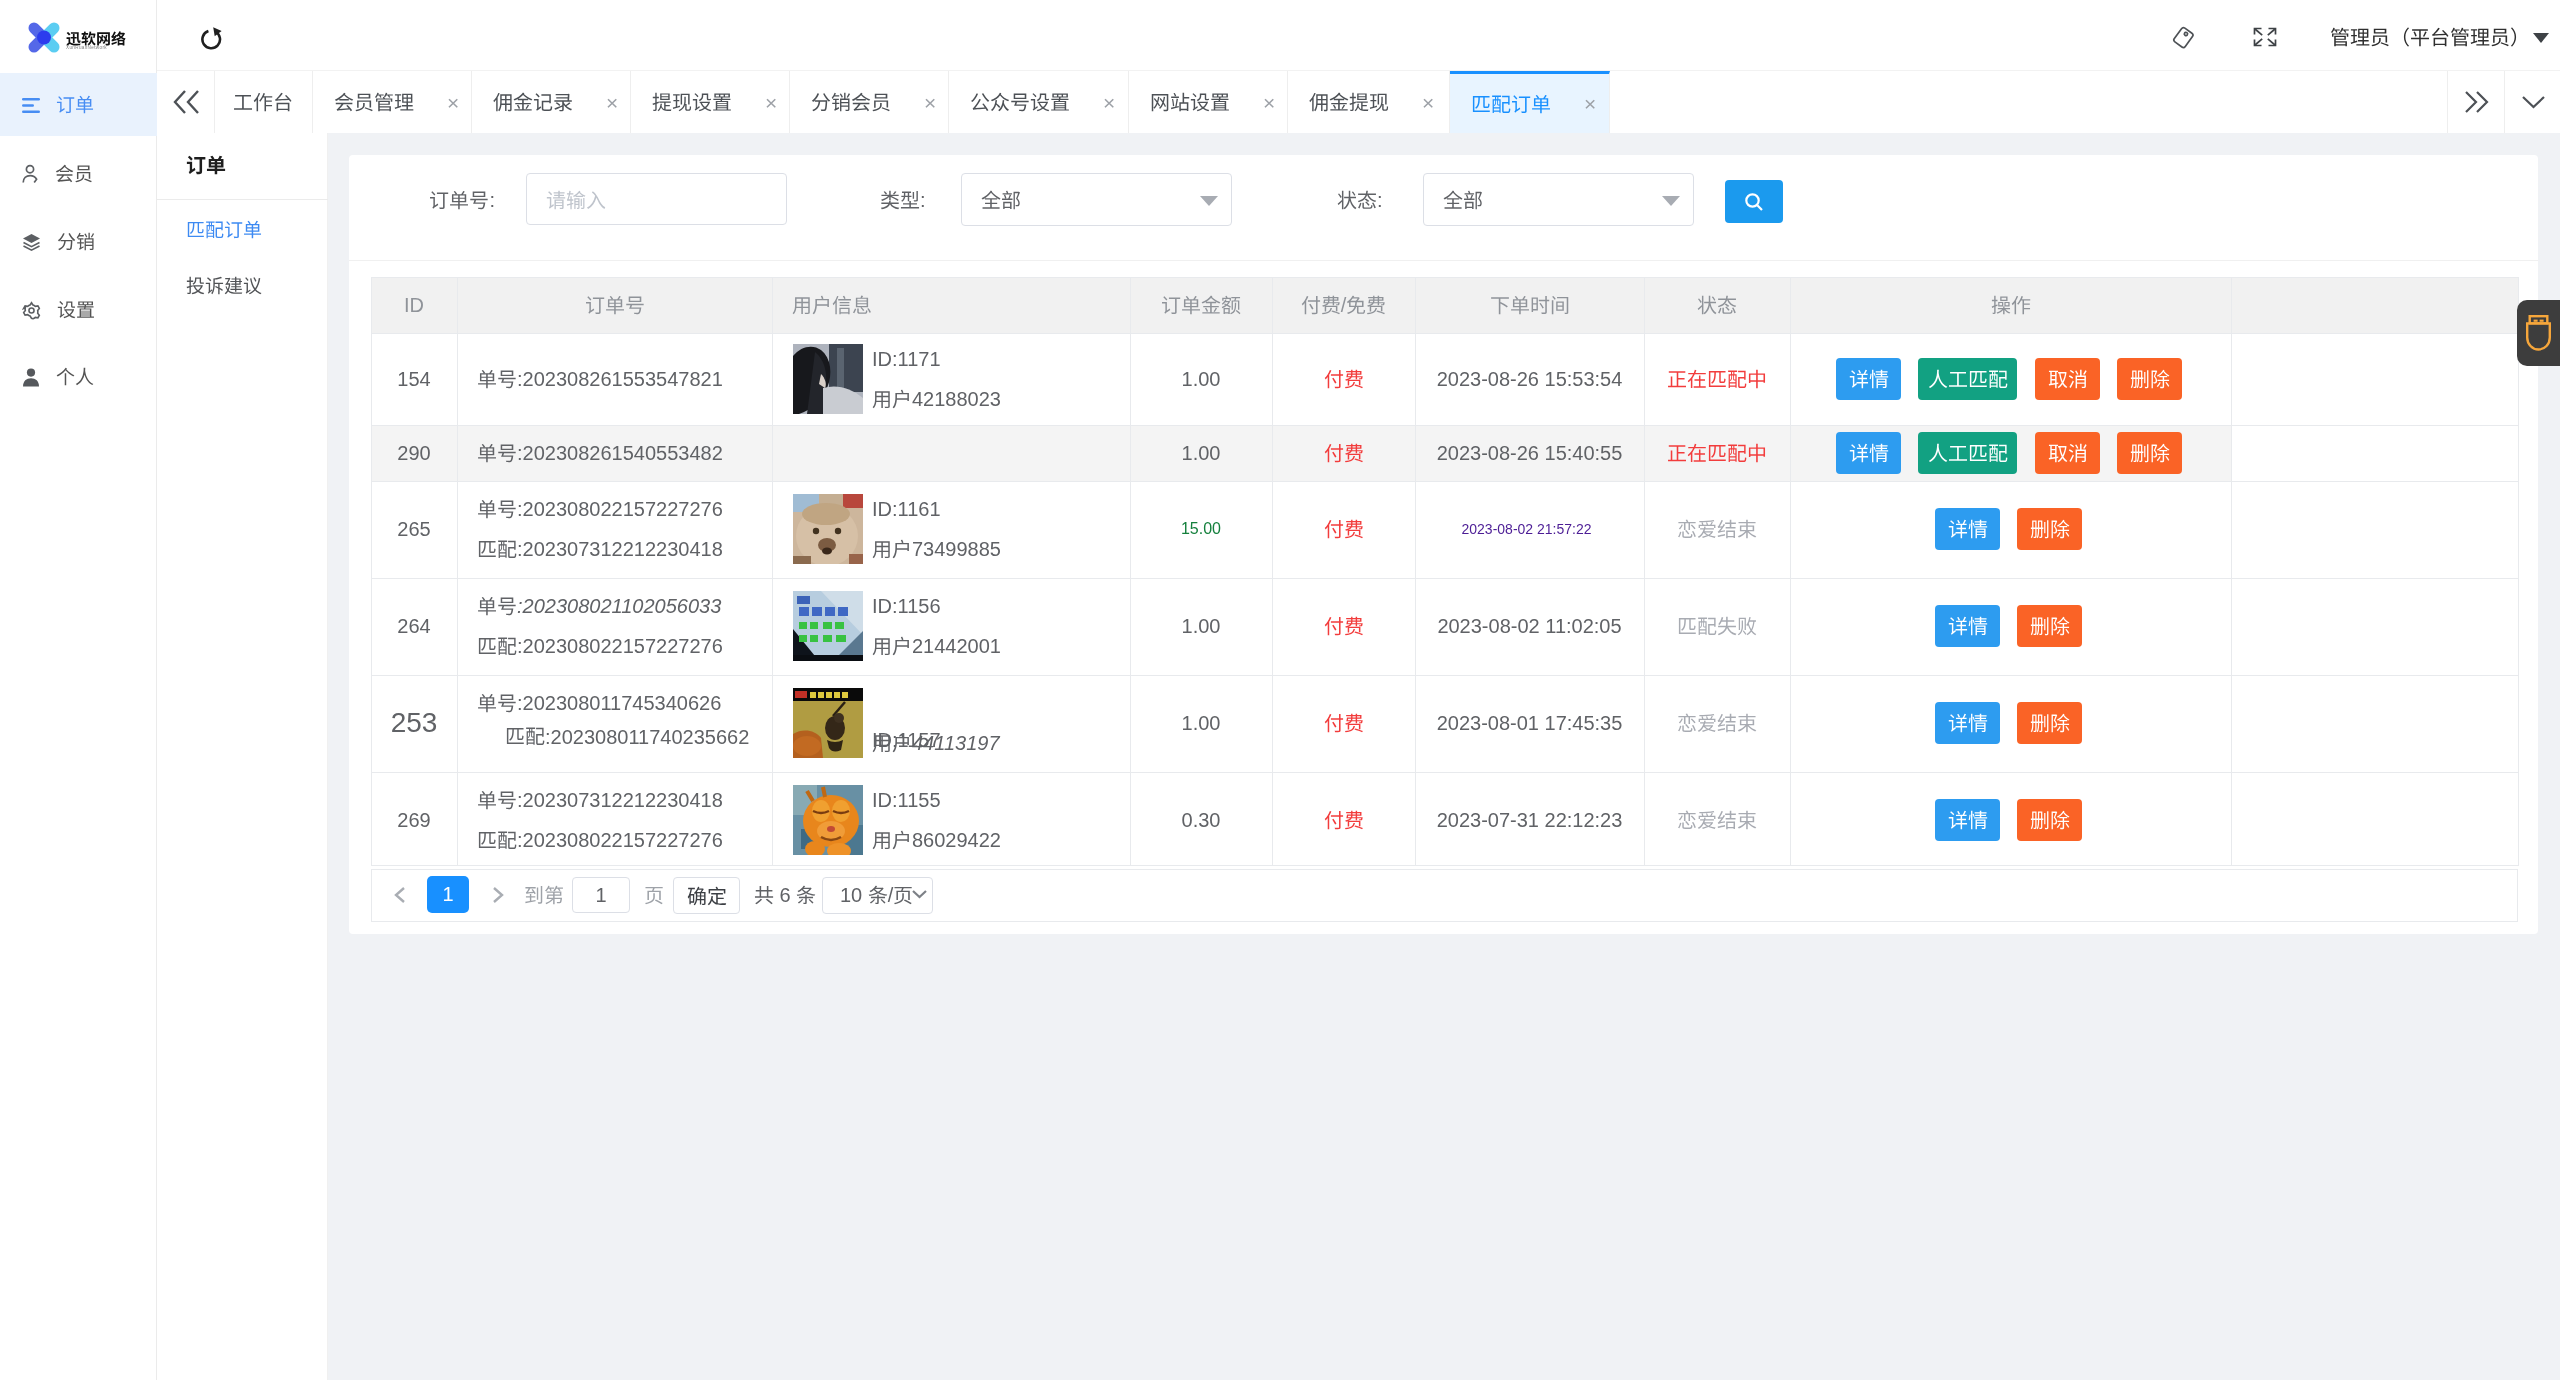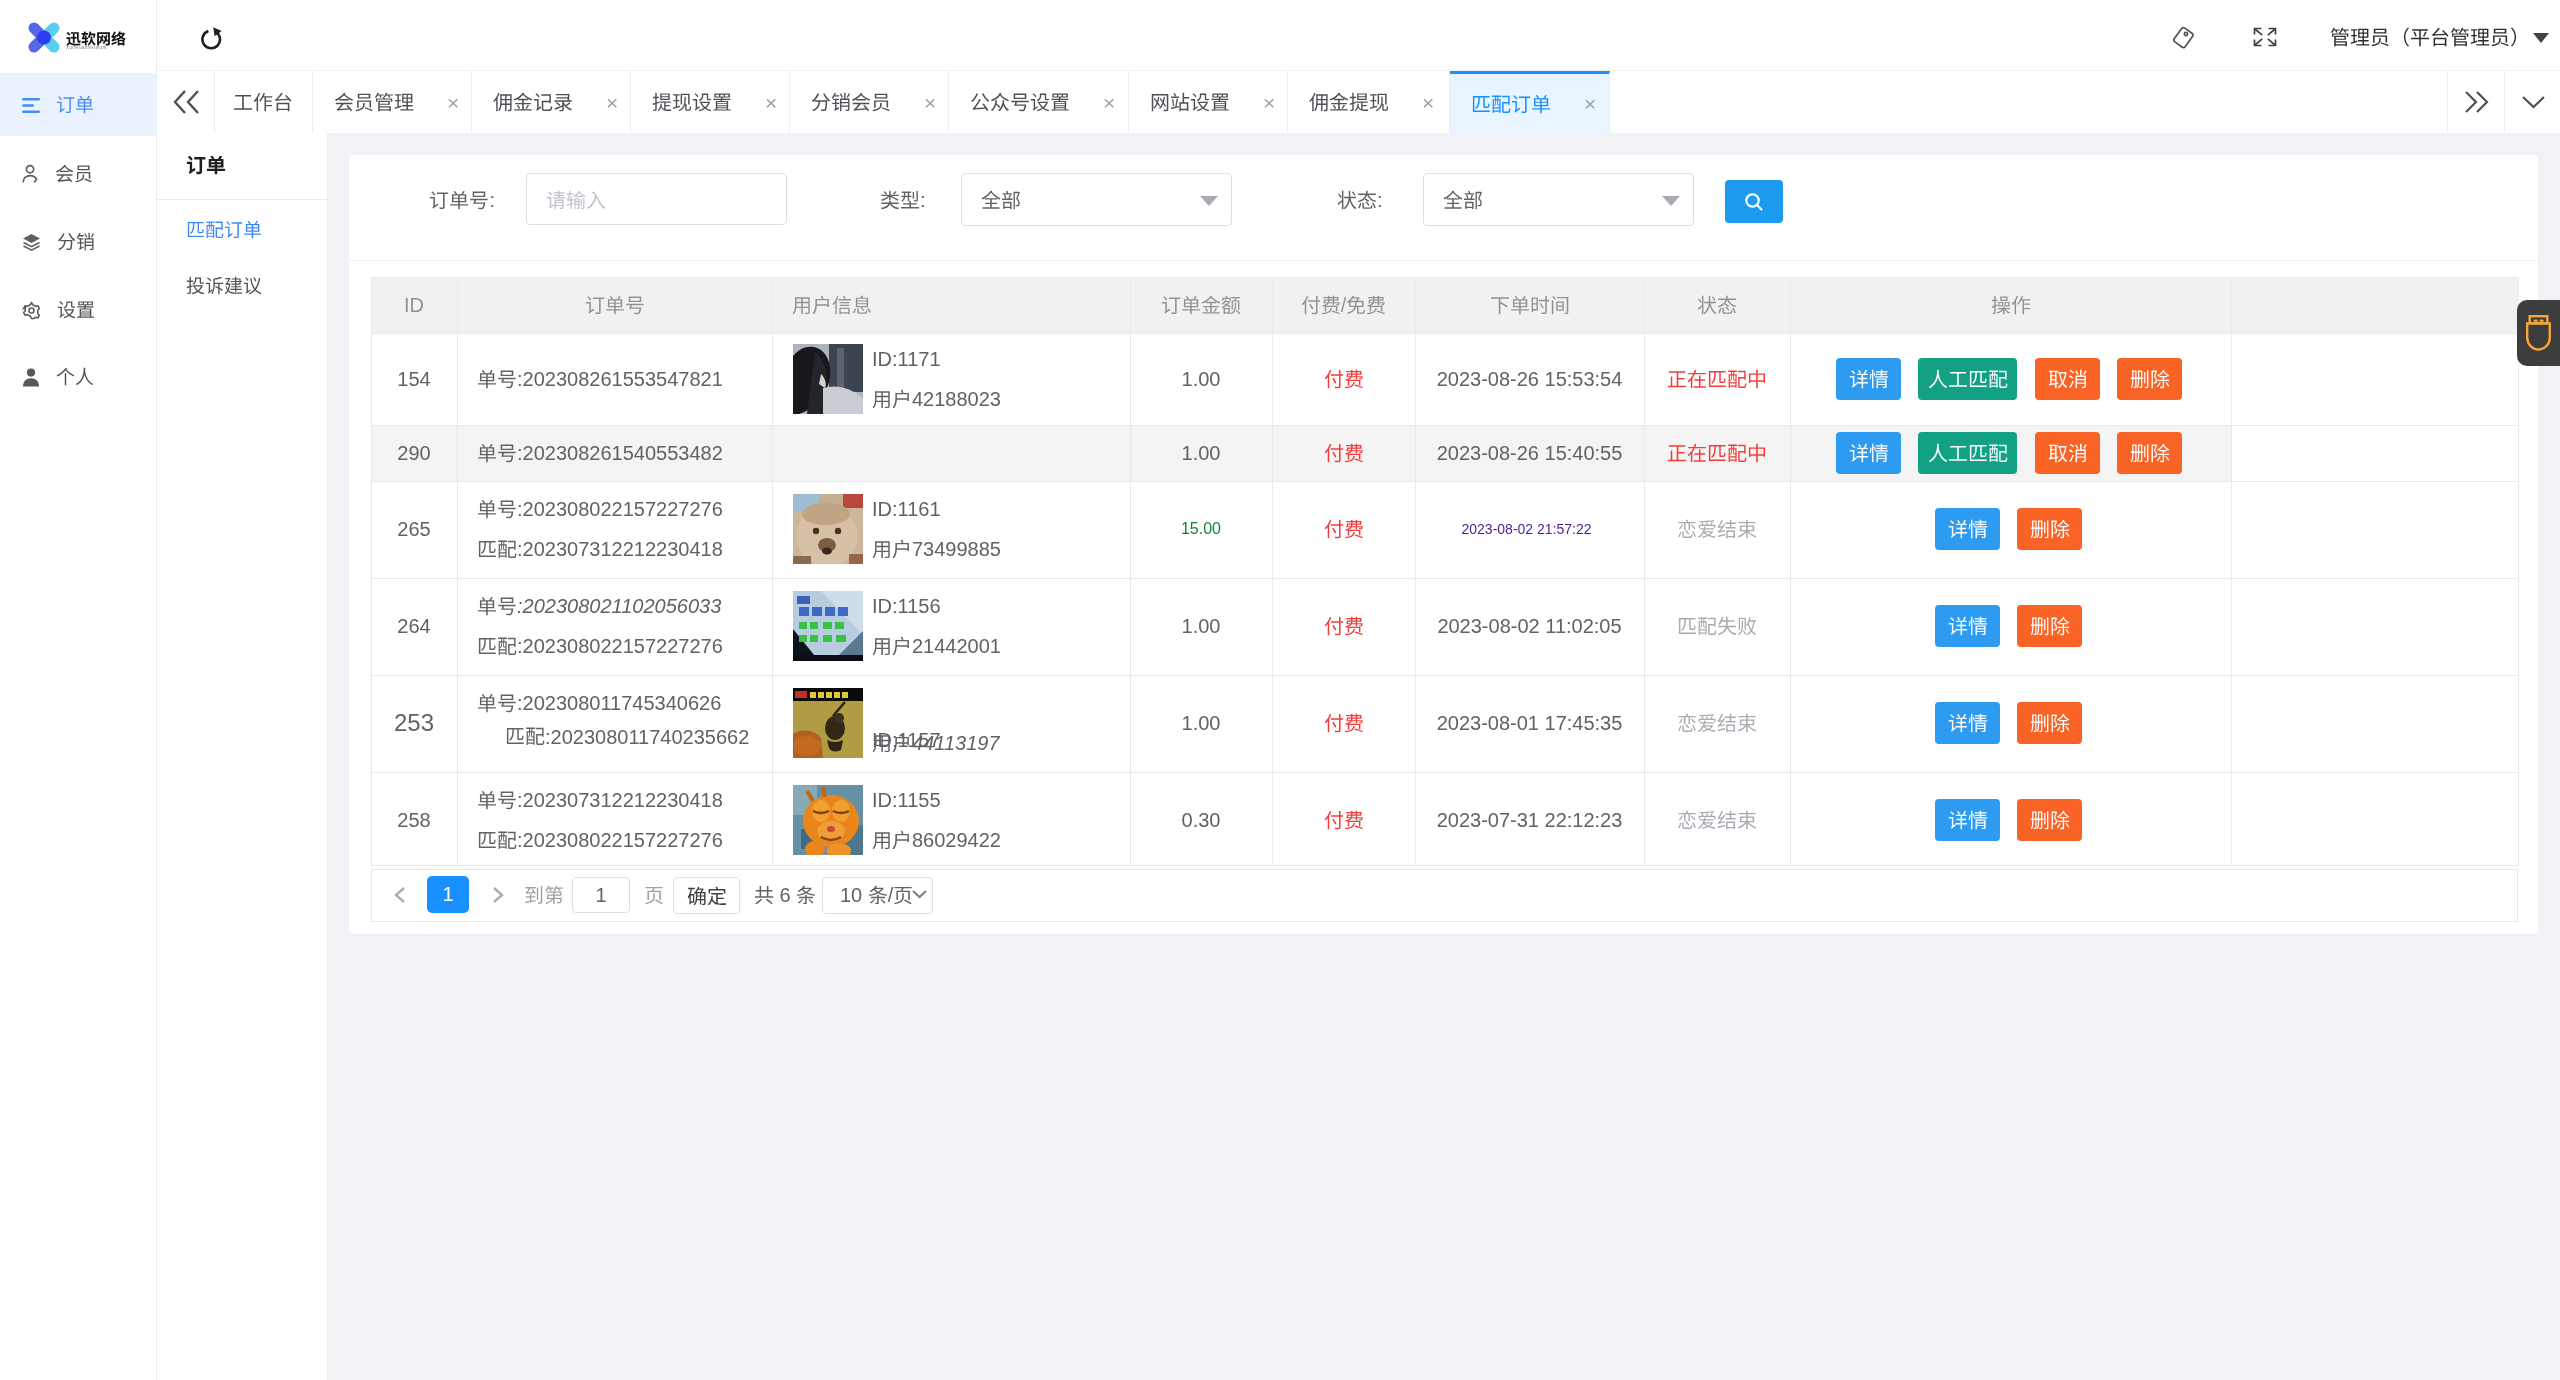--- a/index.html
+++ b/index.html
@@ -807,21 +807,21 @@
     </svg>
   </div>
 <div class="ab" style="left:2017px;top:605px;width:65px;height:42px;background:#fa6326;border-radius:4px;display:flex;align-items:center;justify-content:center;color:#fff">
     <svg class="k" style="width:40px;height:20px;vertical-align:-2.4px;" viewBox="0 0 40 20">
       <g transform="translate(0,17.6) scale(0.02,-0.02)">
         <use href="#g5220" x="0"></use>
         <use href="#g9664" x="1000"></use>
       </g>
     </svg>
   </div>
-<div class="ab" style="left:371px;top:706px;width:86px;height:34px;display:flex;align-items:center;justify-content:center;color:#606266;font-size:24px">253</div>
+<div class="ab" style="left:371px;top:706px;width:86px;height:34px;display:flex;align-items:center;justify-content:center;color:#606266;font-size:28px">253</div>
 <div class="ab" style="left:477px;top:686px;width:290px;height:34px;display:flex;align-items:center;"><svg class="k" style="width:40px;height:20px;vertical-align:-2.4px;" viewBox="0 0 40 20">
       <g transform="translate(0,17.6) scale(0.02,-0.02)">
         <use href="#g5355" x="0"></use>
         <use href="#g53f7" x="1000"></use>
       </g>
     </svg>:202308011745340626</div>
 <div class="ab" style="left:505px;top:726px;width:290px;height:34px;display:flex;align-items:flex-start;"><svg class="k" style="width:40px;height:20px;vertical-align:-2.4px;" viewBox="0 0 40 20">
       <g transform="translate(0,17.6) scale(0.02,-0.02)">
         <use href="#g5339" x="0"></use>
         <use href="#g914d" x="1000"></use>
@@ -881,21 +881,21 @@
     </svg>
   </div>
 <div class="ab" style="left:2017px;top:702px;width:65px;height:42px;background:#fa6326;border-radius:4px;display:flex;align-items:center;justify-content:center;color:#fff">
     <svg class="k" style="width:40px;height:20px;vertical-align:-2.4px;" viewBox="0 0 40 20">
       <g transform="translate(0,17.6) scale(0.02,-0.02)">
         <use href="#g5220" x="0"></use>
         <use href="#g9664" x="1000"></use>
       </g>
     </svg>
   </div>
-<div class="ab" style="left:371px;top:803px;width:86px;height:34px;display:flex;align-items:center;justify-content:center;color:#606266;font-size:20px">258</div>
+<div class="ab" style="left:371px;top:803px;width:86px;height:34px;display:flex;align-items:center;justify-content:center;color:#606266;font-size:20px">269</div>
 <div class="ab" style="left:477px;top:783px;width:290px;height:34px;display:flex;align-items:center;"><svg class="k" style="width:40px;height:20px;vertical-align:-2.4px;" viewBox="0 0 40 20">
       <g transform="translate(0,17.6) scale(0.02,-0.02)">
         <use href="#g5355" x="0"></use>
         <use href="#g53f7" x="1000"></use>
       </g>
     </svg>:202307312212230418</div>
 <div class="ab" style="left:477px;top:823px;width:290px;height:34px;display:flex;align-items:center;"><svg class="k" style="width:40px;height:20px;vertical-align:-2.4px;" viewBox="0 0 40 20">
       <g transform="translate(0,17.6) scale(0.02,-0.02)">
         <use href="#g5339" x="0"></use>
         <use href="#g914d" x="1000"></use>

